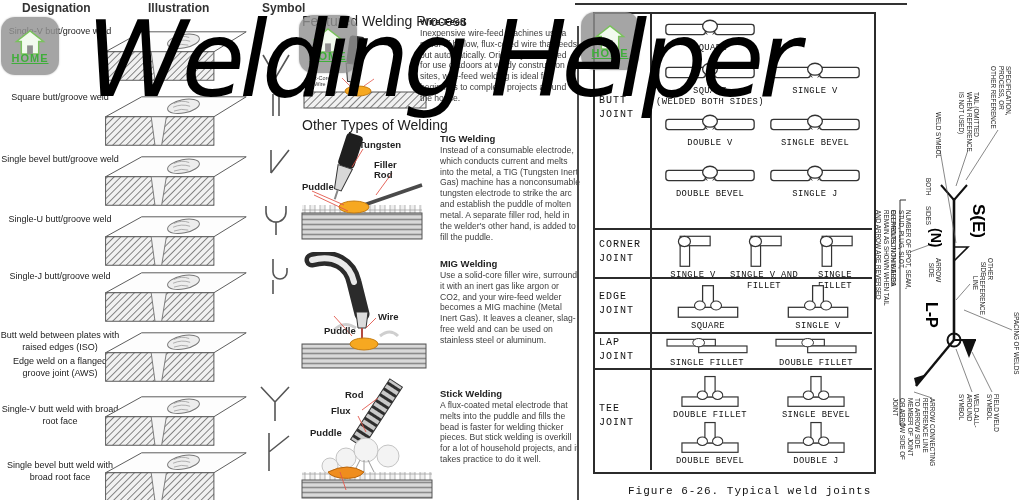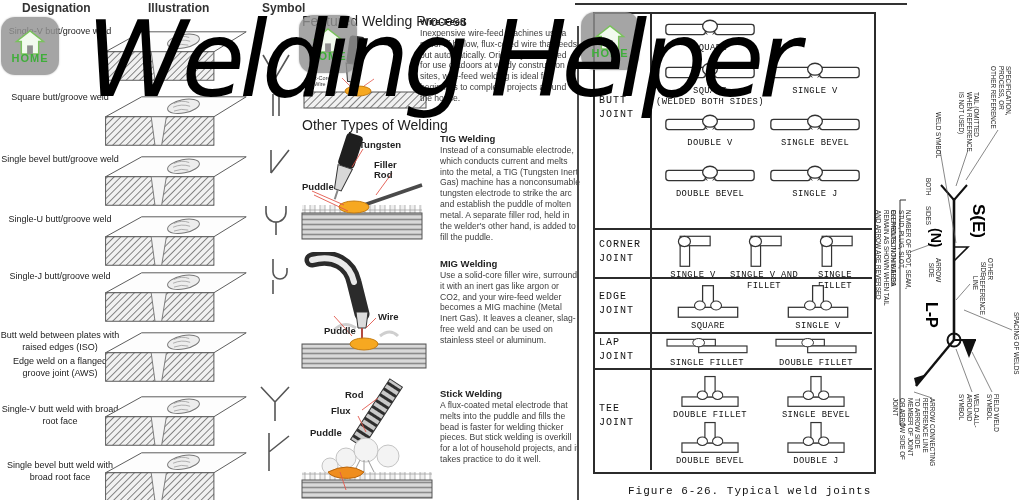--- a/index.html
+++ b/index.html
@@ -11,21 +11,21 @@
   
   .big-title{position:absolute;left:86px;top:4px;font-size:106px;line-height:1.05;
              font-style:italic;font-family:"DejaVu Sans",sans-serif;font-weight:400;
              letter-spacing:-6px;color:#000;z-index:50;transform:scaleX(.97);transform-origin:left top;
              pointer-events:none;}
 
   
   .home-btn{position:absolute;width:58px;height:58px;border-radius:14px;
             background:rgba(145,145,145,.82);z-index:40;display:flex;flex-direction:column;
             align-items:center;justify-content:center;box-shadow:0 0 2px rgba(0,0,0,.25);}
-  .home-btn .hlabel{color:#3fae3a;font-weight:bold;font-size:11px;letter-spacing:1px;margin-top:-4px;}
+  .home-btn .hlabel{color:#3fae3a;font-weight:bold;font-size:11px;letter-spacing:1px;margin-top:-4px;text-decoration:underline;}
 
   
   .lhead{position:absolute;top:1px;font-size:12px;font-weight:bold;color:#333;}
   .des{position:absolute;left:0;width:120px;text-align:center;font-size:9px;line-height:1.3;color:#222;}
   .slab{position:absolute;left:98px;}
   .sym{position:absolute;}
   .symcap{font-size:8px;color:#222;text-align:center;line-height:1;}
 
   
   .sec-title{position:absolute;font-size:14px;font-weight:normal;color:#1d1d1d;}

